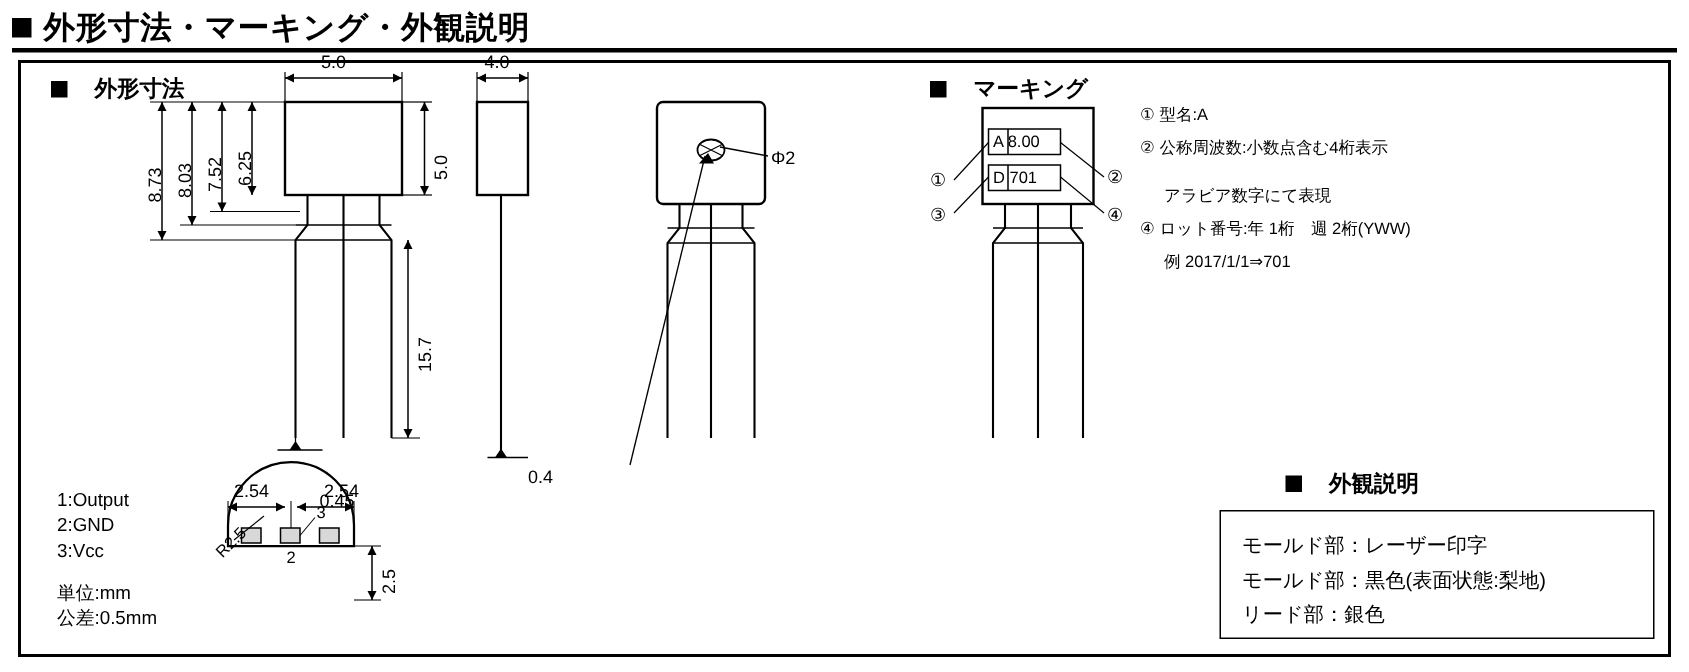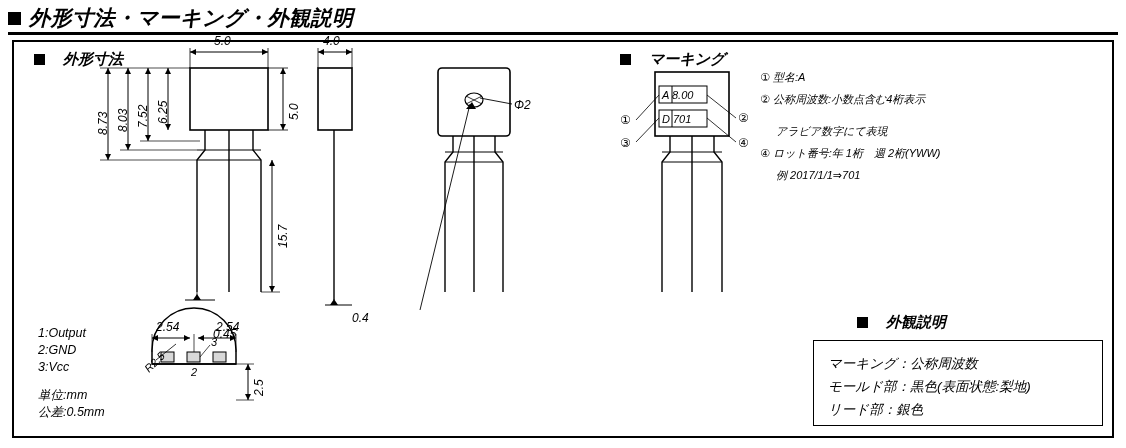--- a/index.html
+++ b/index.html
@@ -1,17 +1,17 @@
 <!DOCTYPE html>
 <html><head>
 <meta charset="utf-8">
 <style>
   html,body{margin:0;padding:0;background:#ffffff;}
   body{width:1126px;height:448px;font-family:"Liberation Sans","DejaVu Sans",sans-serif;color:#000;overflow:hidden;}
-  .page{position:relative;width:1126px;height:448px;font-style:italic;}
+  .page{position:relative;width:1126px;height:448px;}
 
   
   .page-title{position:absolute;left:8px;top:4px;display:flex;align-items:center;gap:8px;font-size:21px;font-weight:bold;letter-spacing:0.5px;}
   .sq{width:13px;height:13px;background:#000;display:inline-block;}
   .title-underline{position:absolute;left:8px;top:32px;width:1110px;height:3px;background:#000;}
 
   
   .frame{position:absolute;left:12px;top:40px;width:1102px;height:398px;border:2px solid #000;box-sizing:border-box;}
 
   
@@ -220,19 +220,19 @@
   <div class="note" style="left:760px;top:66px;line-height:22px;">
     <div>① 型名:A</div>
     <div>② 公称周波数:小数点含む4桁表示</div>
     <div style="padding-left:16px;margin-top:10px;">アラビア数字にて表現</div>
     <div>④ ロット番号:年 1桁　週 2桁(YWW)</div>
     <div style="padding-left:16px;">例 2017/1/1⇒701</div>
   </div>
 
   <div class="appear-box" style="left:813px;top:340px;width:290px;height:86px;">
     <div style="padding:11px 0 0 14px;">
-      <div class="appear-line">マーキング：公称周波数</div>
+      <div class="appear-line">モールド部：レーザー印字</div>
       <div class="appear-line">モールド部：黒色(表面状態:梨地)</div>
       <div class="appear-line">リード部：銀色</div>
     </div>
   </div>
 
 </div>
 
 </body></html>

